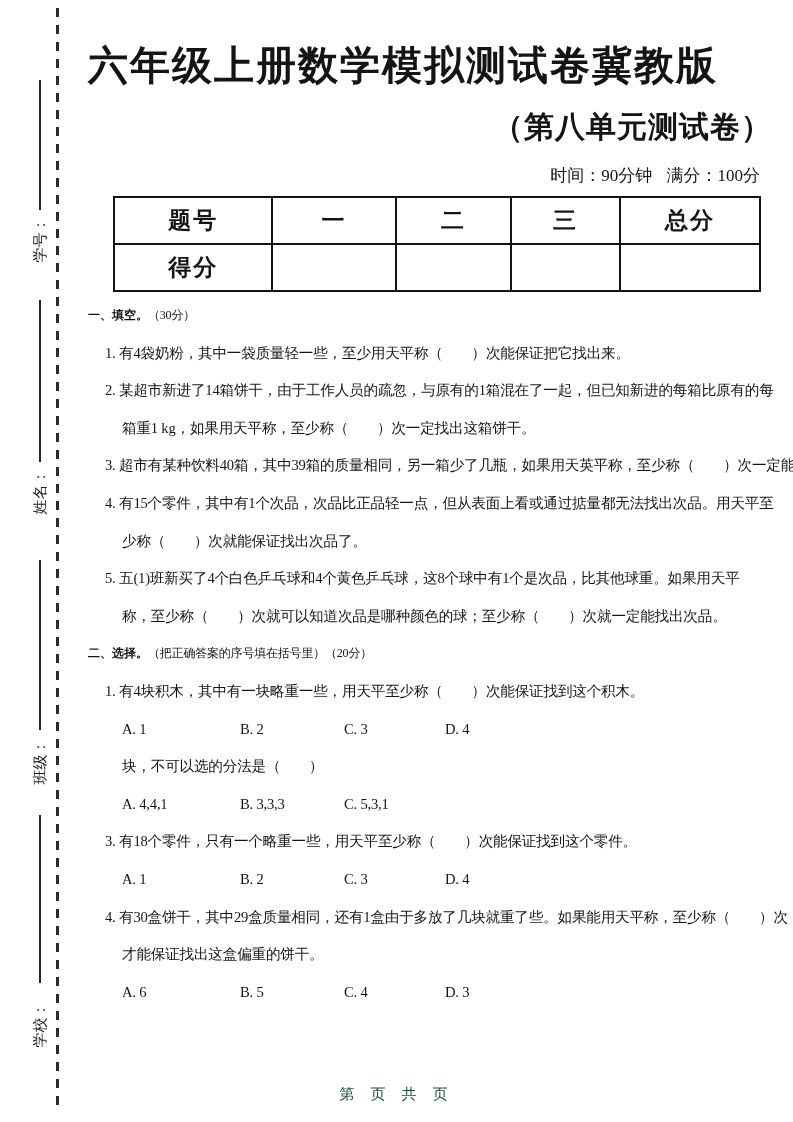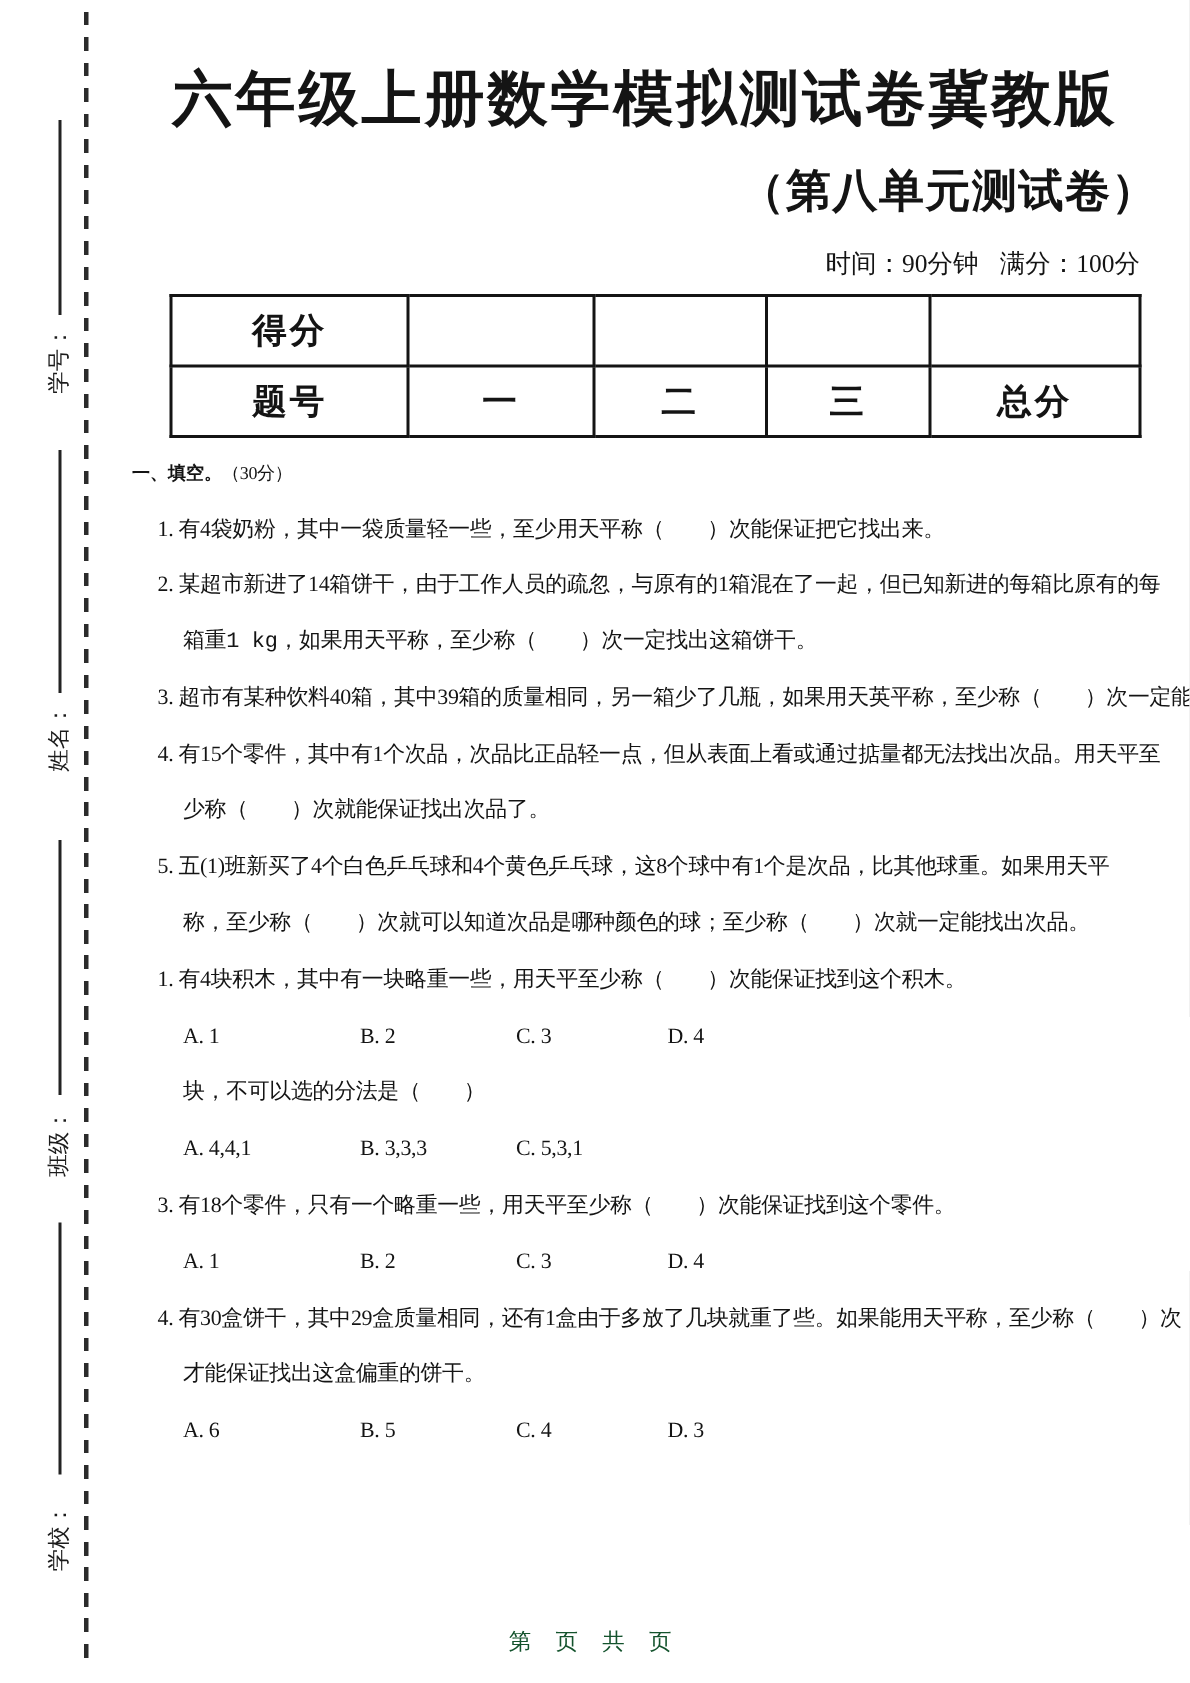--- a/index.html
+++ b/index.html
@@ -20,21 +20,21 @@
   .wl4 { top:815px; height:168px; }
   .side-label {
     position:absolute; left:6px; width:68px; height:20px; line-height:20px;
     text-align:center; font-size:15px; transform:rotate(-90deg);
     font-family:"Liberation Sans","DejaVu Sans",sans-serif; color:#1b1b1b;
   }
   .sl1 { top:230px; } .sl2 { top:482px; } .sl3 { top:752px; } .sl4 { top:1015px; }
   
   .content { position:absolute; left:88px; top:0; width:684px; }
   .title {
-    margin-top:38px; text-align:center; font-size:40px; font-weight:bold;
+    margin-top:38px; text-align:left; font-size:40px; font-weight:bold;
     letter-spacing:2px; font-family:Liberation Serif, serif;
   }
   .subtitle {
     margin-top:14px; text-align:right; font-size:30px; font-weight:bold;
     letter-spacing:1px; font-family:"Liberation Sans","DejaVu Sans",sans-serif;
   }
   .meta { margin-top:16px; padding-right:12px; text-align:right; font-size:17px; }
   .meta span { margin-left:10px; }
   
   table.score {
@@ -43,21 +43,21 @@
   }
   table.score td {
     border:2px solid #141414; height:43px; text-align:center;
     font-size:23px; font-weight:bold; letter-spacing:2px;
   }
   
   .exam-body { margin-top:5px; font-size:14.6px; line-height:37.6px; letter-spacing:-0.2px; }
   .sec-head { font-size:12px; }
   .sec-head .bold { font-weight:bold; font-family:"Liberation Sans","DejaVu Sans",sans-serif; letter-spacing:0; }
   .ql1 { padding-left:17px; white-space:nowrap; }
-  .ql2 { padding-left:34px; white-space:nowrap;font-family:Liberation Mono, monospace; }
+  .ql2 { padding-left:34px; white-space:nowrap; }
   .opts { padding-left:34px; display:flex; white-space:nowrap; }
   .opts span:nth-child(1){ width:118px; }
   .opts span:nth-child(2){ width:104px; }
   .opts span:nth-child(3){ width:101px; }
   
   .footer {
     position:absolute; bottom:18px; left:0; width:100%; text-align:center;
     font-size:15px; letter-spacing:6px; color:#14532d;
     font-family:"Liberation Sans","DejaVu Sans",sans-serif;
   }
@@ -90,50 +90,53 @@
     <table class="score">
       <colgroup>
         <col style="width:24.5%">
           <col style="width:19.1%">
           <col style="width:17.9%">
         <col style="width:16.8%">
           <col style="width:21.7%">
       </colgroup>
       <tbody>
           <tr>
+        <td>题号</td>
+        <td>一</td>
+        <td>二</td>
+        <td>三</td>
+        <td>总分</td>
+      </tr>
+      <tr>
         <td>得分</td>
         <td></td>
         <td></td>
         <td></td>
         <td></td>
-      </tr>
-      <tr>
-        <td>题号</td>
-        <td>一</td>
-        <td>二</td>
-        <td>三</td>
-        <td>总分</td>
       </tr>
     </tbody>
       </table>
 
     <div class="exam-body">
 
       <div class="sec-head">
         <span class="bold">一、填空。</span><span>（30分）</span>
       </div>
       <div class="ql1">1. 有4袋奶粉，其中一袋质量轻一些，至少用天平称（　　）次能保证把它找出来。</div>
       <div class="ql1">2. 某超市新进了14箱饼干，由于工作人员的疏忽，与原有的1箱混在了一起，但已知新进的每箱比原有的每</div>
       <div class="ql2">箱重1 kg，如果用天平称，至少称（　　）次一定找出这箱饼干。</div>
       <div class="ql1">3. 超市有某种饮料40箱，其中39箱的质量相同，另一箱少了几瓶，如果用天英平称，至少称（　　）次一定能</div>
       <div class="ql1">4. 有15个零件，其中有1个次品，次品比正品轻一点，但从表面上看或通过掂量都无法找出次品。用天平至</div>
       <div class="ql2">少称（　　）次就能保证找出次品了。</div>
       <div class="ql1">5. 五(1)班新买了4个白色乒乓球和4个黄色乒乓球，这8个球中有1个是次品，比其他球重。如果用天平</div>
       <div class="ql2">称，至少称（　　）次就可以知道次品是哪种颜色的球；至少称（　　）次就一定能找出次品。</div>
 
+      <div class="sec-head">
+        <span class="bold">二、选择。</span><span>（把正确答案的序号填在括号里）（20分）</span>
+      </div>
 
       <div class="ql1">1. 有4块积木，其中有一块略重一些，用天平至少称（　　）次能保证找到这个积木。</div>
       <div class="opts">
         <span>A. 1</span>
         <span>B. 2</span>
         <span>C. 3</span>
         <span>D. 4</span>
       </div>
 
       <div class="ql2">块，不可以选的分法是（　　）</div>

